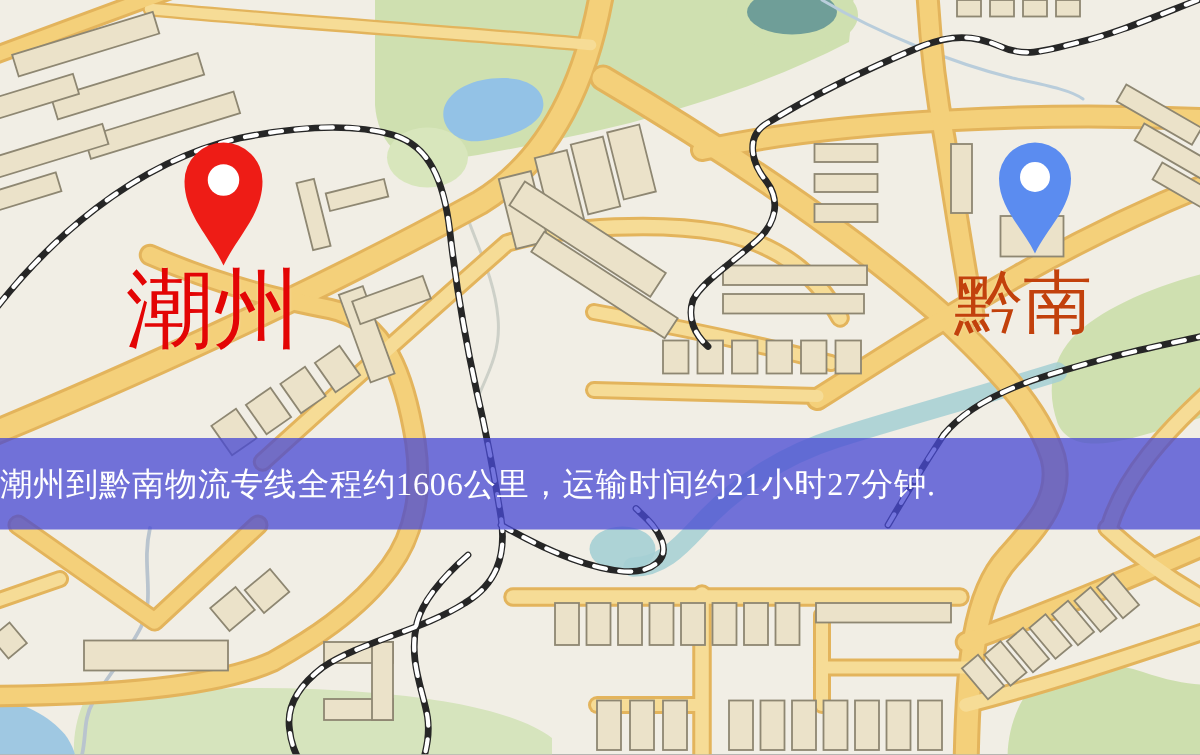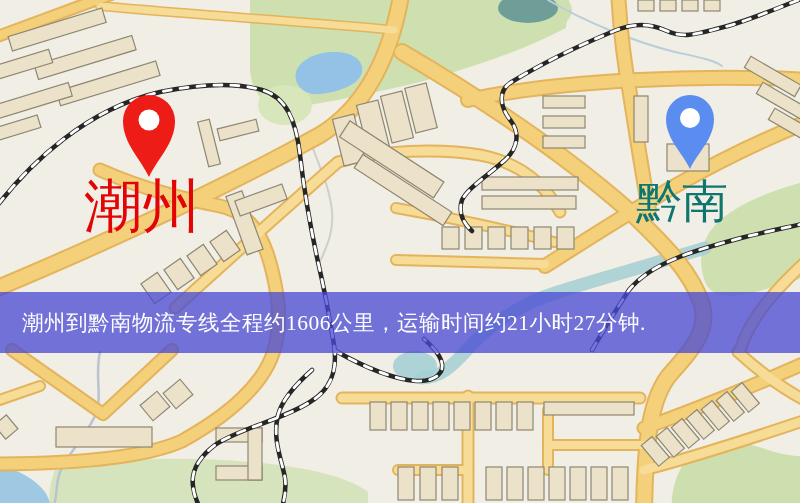--- a/index.html
+++ b/index.html
@@ -6,21 +6,21 @@
   .screen{position:relative;width:800px;height:503px;overflow:hidden;
           background:#f1eee5;font-family:"Liberation Sans","DejaVu Sans",sans-serif;}
   .map-svg{position:absolute;left:0;top:0;width:800px;height:503px;display:block;}
   .place-label{position:absolute;line-height:1;font-weight:500;white-space:nowrap;
                font-family:"Liberation Serif","DejaVu Serif",serif;
                text-shadow:0 0 2px rgba(255,255,255,.35);}
   .label-origin{left:84px;top:178px;font-size:58px;}
   .label-dest{left:636px;top:179px;font-size:46px;}
   .banner{position:absolute;left:0;top:292px;width:800px;height:61px;
           display:flex;align-items:center;}
-  .banner-text{padding-left:22px;font-size:21.5px;letter-spacing:.5px;
+  .banner-text{font-size:21.5px;letter-spacing:.5px;
                font-family:"Liberation Serif","DejaVu Serif",serif;
                white-space:nowrap;}
 </style>
 </head>
 <body>
 
 <div class="screen">
 
   <svg class="map-svg" viewBox="0 0 800 503">
     <defs>
@@ -218,19 +218,19 @@
       <path d="M 149,177 C 140,158 123,143 123,121 A 26,26 0 1 1 175,121 C 175,143 158,158 149,177 Z" fill="#ee1c16"></path>
       <circle cx="149" cy="120" r="10.5" fill="#ffffff"></circle>
     </g>
     <g>
       <path d="M 690,169 C 682,152 666,139 666,119 A 24,24 0 1 1 714,119 C 714,139 698,152 690,169 Z" fill="#5b8cf0"></path>
       <circle cx="690" cy="118" r="10" fill="#ffffff"></circle>
     </g>
   </svg>
 
   <div class="place-label label-origin" style="color: rgb(227, 5, 5);">潮州</div>
-  <div class="place-label label-dest" style="color: #0f766e;">黔南</div>
+  <div class="place-label label-dest" style="color: #c2410c;">黔南</div>
 
   <div class="banner" style="background: rgba(72, 74, 212, 0.76);">
     <span class="banner-text" style="color: rgb(255, 255, 255);">潮州到黔南物流专线全程约1606公里，运输时间约21小时27分钟.</span>
   </div>
 
 </div>
 
 </body></html>

